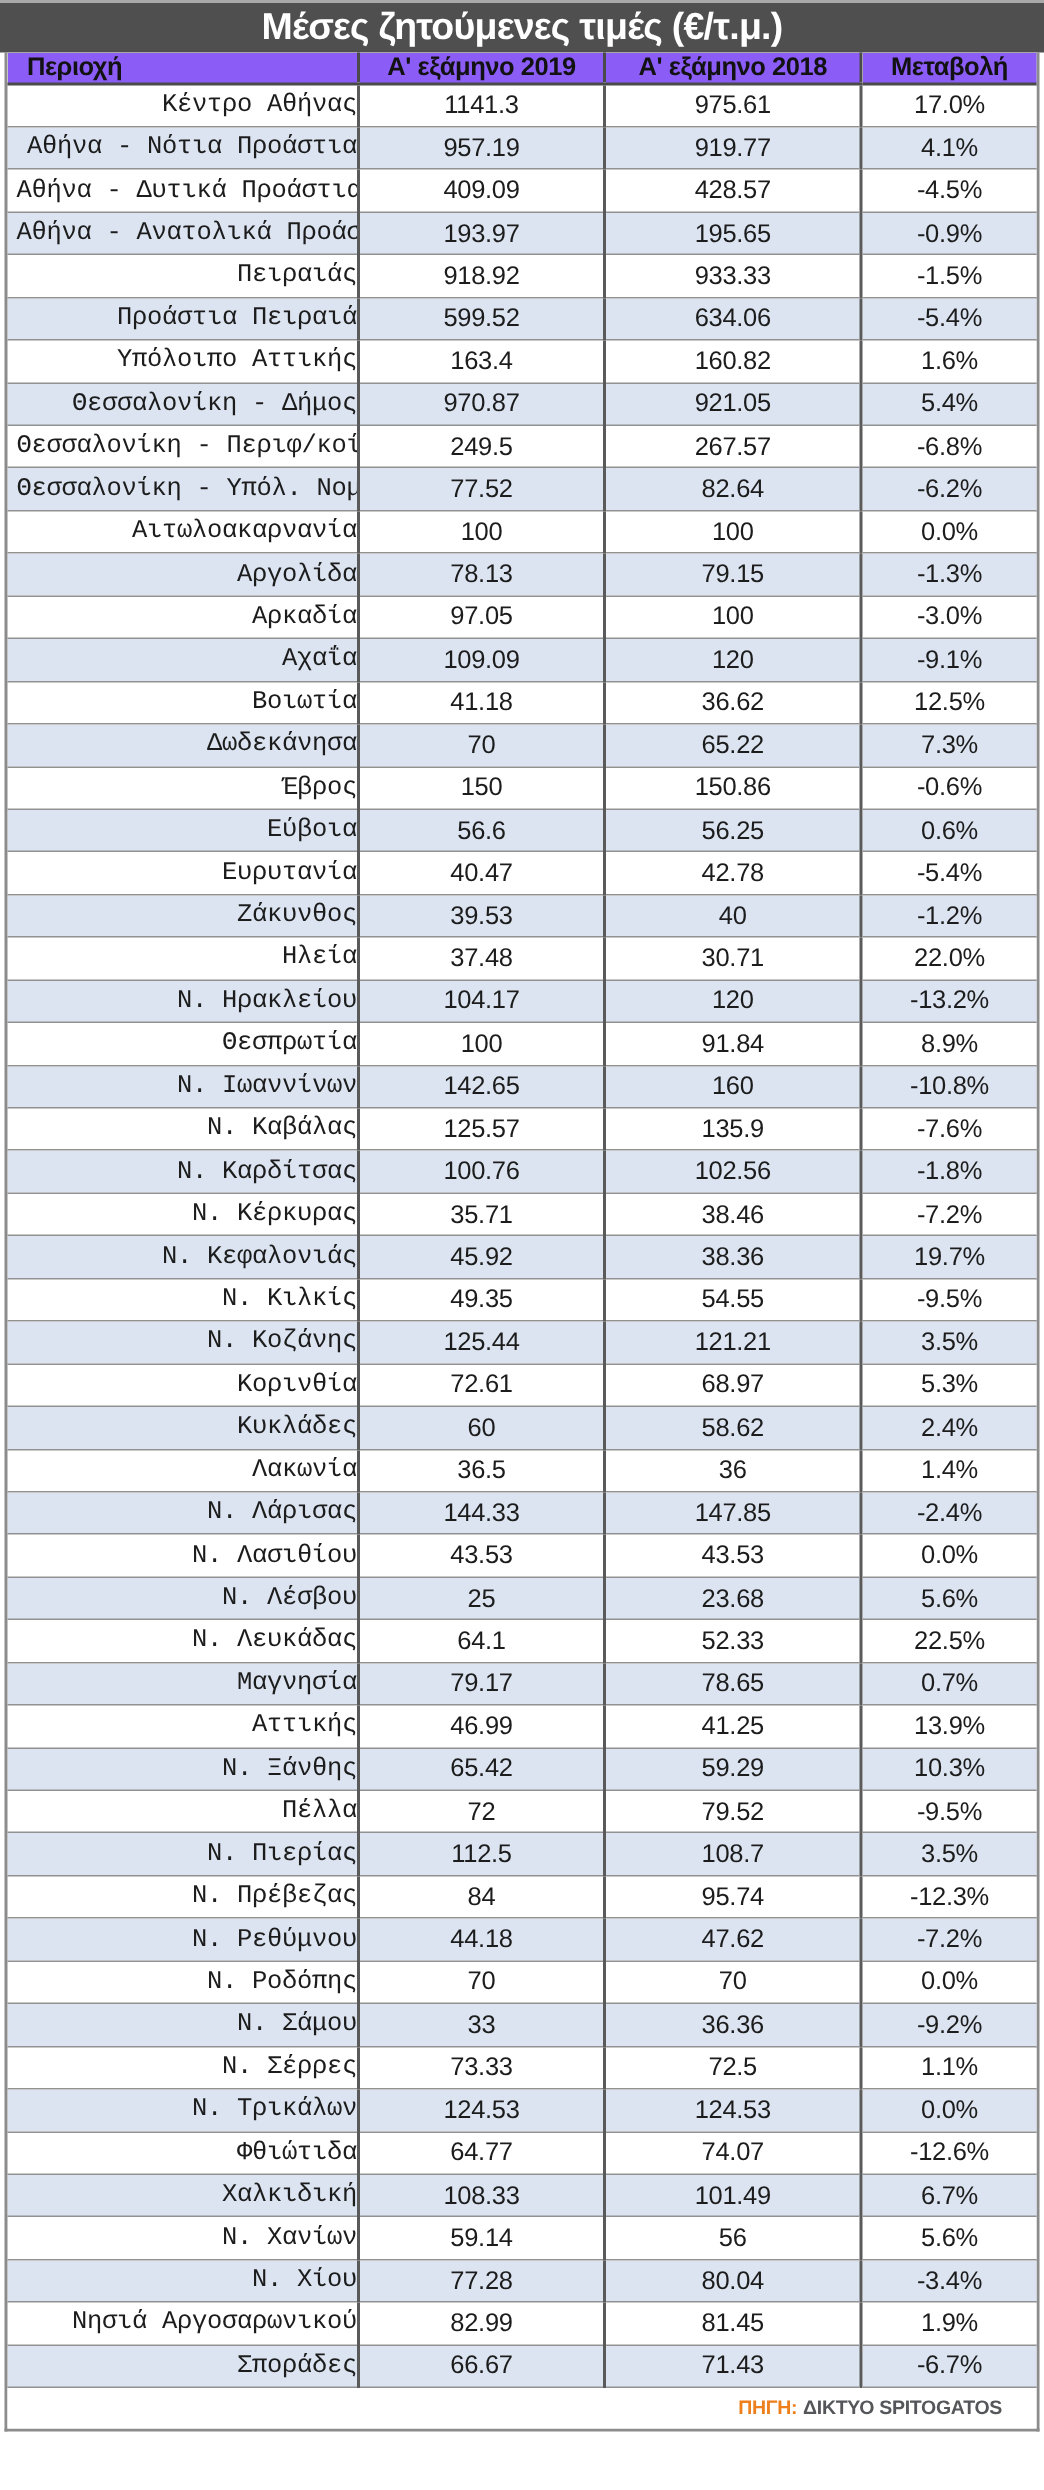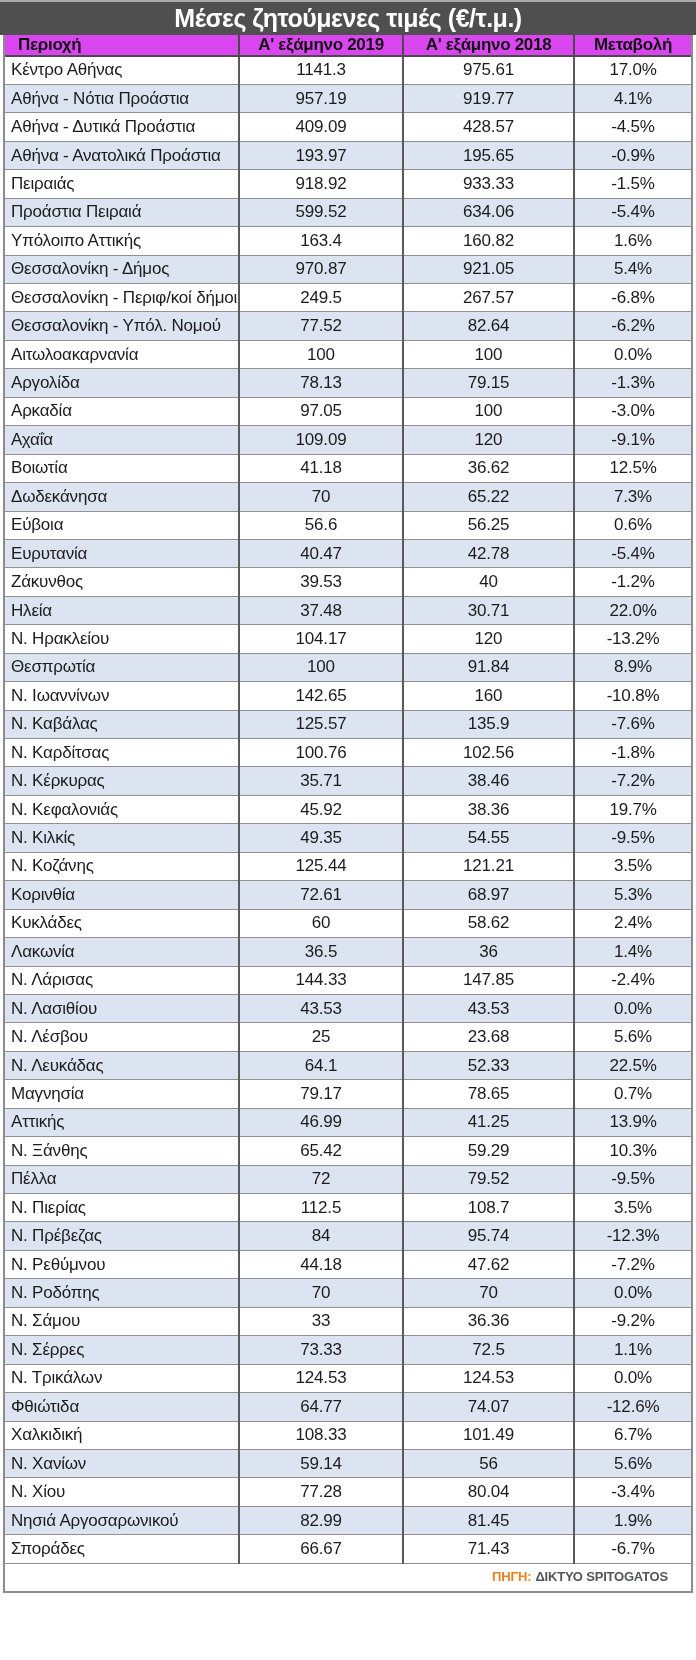--- a/index.html
+++ b/index.html
@@ -40,21 +40,21 @@
     table-layout: fixed;
   }
   col.c-region { width: 234px; }
   col.c-2019   { width: 164px; }
   col.c-2018   { width: 171px; }
   col.c-change { width: 117px; }
 
   thead th {
     box-sizing: border-box;
     height: 20px;
-    background: #d946ef;
+    background: #8b5cf6;
     color: #121212;
     font-size: 17px;
     font-weight: bold;
     letter-spacing: -0.3px;
     border-left: 2px solid #4a4a4a;
     border-bottom: 2px solid #4a4a4a;
     padding: 0;
     text-align: center;
     white-space: nowrap;
     overflow: hidden;
@@ -67,21 +67,21 @@
     font-size: 17px;
     color: #1c1c1c;
     letter-spacing: -0.2px;
     border-left: 2px solid #5a5a5a;
     border-bottom: 1px solid #919191;
     padding: 0;
     text-align: center;
     white-space: nowrap;
     overflow: hidden;
   }
-  tbody td:first-child { border-left: none; text-align: left; padding-left: 6px; }
+  tbody td:first-child { border-left: none; text-align: right; padding-left: 6px; font-family: Liberation Mono, monospace; }
   tbody tr:nth-child(even) td { background: #dbe4f0; }
   tbody tr:nth-child(odd) td  { background: #ffffff; }
 
   .footer-row {
     box-sizing: border-box;
     height: 27px;
     background: #ffffff;
     text-align: right;
     padding-right: 23px;
     line-height: 26px;
@@ -207,20 +207,26 @@
             <td>36.62</td>
             <td>12.5%</td>
           </tr>
           <tr>
             <td>Δωδεκάνησα</td>
             <td>70</td>
             <td>65.22</td>
             <td>7.3%</td>
           </tr>
           <tr>
+            <td>Έβρος</td>
+            <td>150</td>
+            <td>150.86</td>
+            <td>-0.6%</td>
+          </tr>
+          <tr>
             <td>Εύβοια</td>
             <td>56.6</td>
             <td>56.25</td>
             <td>0.6%</td>
           </tr>
           <tr>
             <td>Ευρυτανία</td>
             <td>40.47</td>
             <td>42.78</td>
             <td>-5.4%</td>

